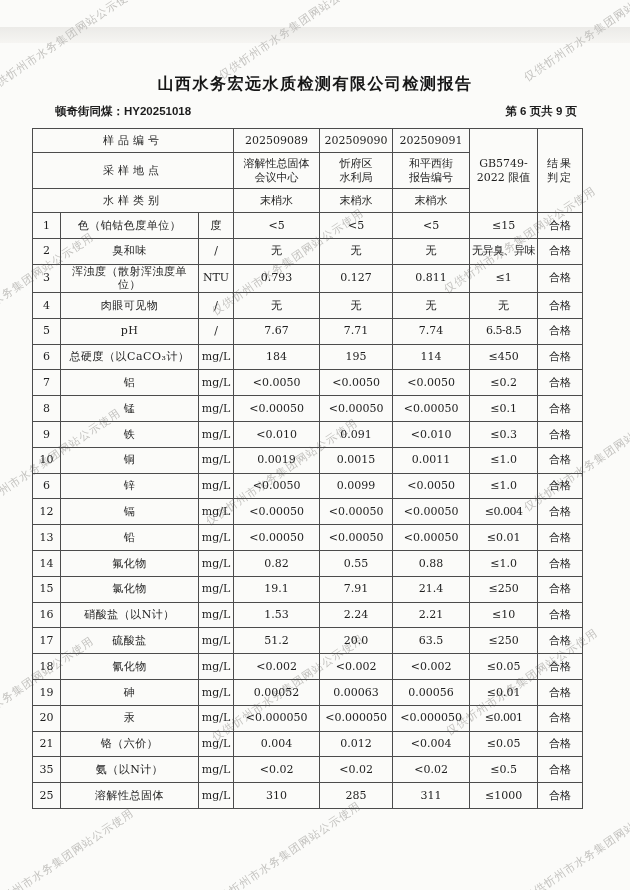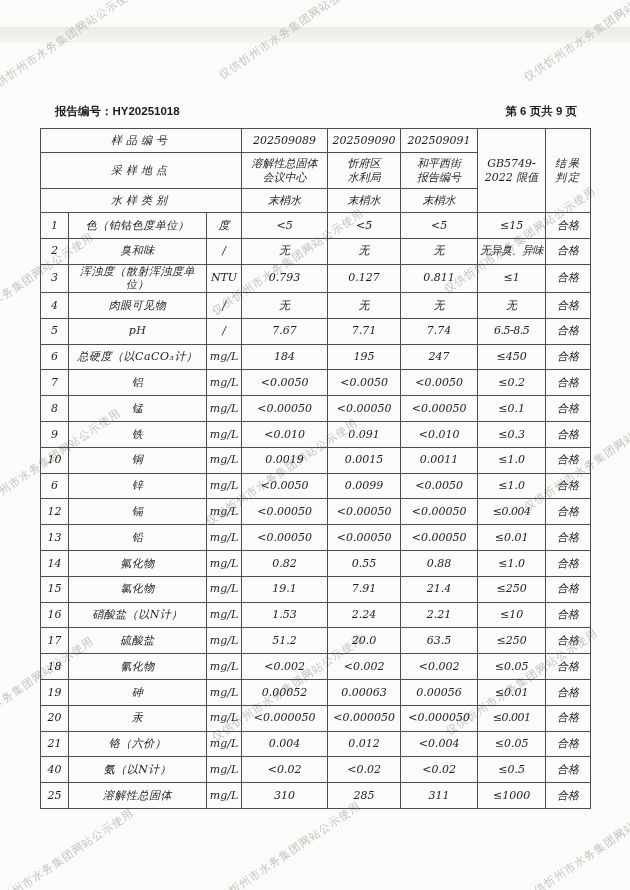--- a/index.html
+++ b/index.html
@@ -45,25 +45,24 @@
     left: 55px; right: 53px; top: 104px;
     display: flex;
     justify-content: space-between;
     font-family: "Liberation Sans", sans-serif;
     font-weight: 700;
     font-size: 11.5px;
     color: #1c1c1c;
   }
   table.report {
     position: absolute;
-    left: 40px; top: 128px;
+    left: 32px; top: 128px;
     width: 550px;
     border-collapse: collapse;
     table-layout: fixed;
-    font-style: italic;
   }
   table.report td {
     border: 1px solid #4c4c4c;
     text-align: center;
     vertical-align: middle;
     font-size: 11px;
     padding: 0 2px;
     overflow: hidden;
     line-height: 1.25;
   }
@@ -96,23 +95,24 @@
       <div class="watermark" style="left: 282px; top: 472px;">仅供忻州市水务集团网站公示使用</div>
       <div class="watermark" style="left: 600px; top: 458px;">仅供忻州市水务集团网站公示使用</div>
       <div class="watermark" style="left: 18px; top: 690px;">仅供忻州市水务集团网站公示使用</div>
       <div class="watermark" style="left: 288px; top: 688px;">仅供忻州市水务集团网站公示使用</div>
       <div class="watermark" style="left: 522px; top: 682px;">仅供忻州市水务集团网站公示使用</div>
       <div class="watermark" style="left: 58px; top: 862px;">仅供忻州市水务集团网站公示使用</div>
       <div class="watermark" style="left: 285px; top: 855px;">仅供忻州市水务集团网站公示使用</div>
       <div class="watermark" style="left: 600px; top: 848px;">仅供忻州市水务集团网站公示使用</div>
     </div>
 
+  <div class="doc-title">山西水务宏远水质检测有限公司检测报告</div>
 
   <div class="meta-row">
-    <span>报告编号：HY20251018</span>
+    <span>顿奇街同煤：HY20251018</span>
     <span>第 6 页共 9 页</span>
   </div>
 
   <table class="report">
     <colgroup>
       <col style="width:28px">
         <col style="width:138px">
         <col style="width:35px">
       <col style="width:86px">
         <col style="width:73px">
@@ -205,21 +205,21 @@
     <td>7.74</td>
     <td class="small-limit">6.5-8.5</td>
     <td>合格</td>
   </tr>
         <tr class="drow">
     <td>6</td>
     <td class="name-cell">总硬度（以CaCO₃计）</td>
     <td>mg/L</td>
     <td>184</td>
     <td>195</td>
-    <td>247</td>
+    <td>114</td>
     <td>≤450</td>
     <td>合格</td>
   </tr>
         <tr class="drow">
     <td>7</td>
     <td class="name-cell">铝</td>
     <td>mg/L</td>
     <td>&lt;0.0050</td>
     <td>&lt;0.0050</td>
     <td>&lt;0.0050</td>
@@ -360,21 +360,21 @@
     <td>21</td>
     <td class="name-cell">铬（六价）</td>
     <td>mg/L</td>
     <td>0.004</td>
     <td>0.012</td>
     <td>&lt;0.004</td>
     <td>≤0.05</td>
     <td>合格</td>
   </tr>
         <tr class="drow">
-    <td>40</td>
+    <td>35</td>
     <td class="name-cell">氨（以N计）</td>
     <td>mg/L</td>
     <td>&lt;0.02</td>
     <td>&lt;0.02</td>
     <td>&lt;0.02</td>
     <td>≤0.5</td>
     <td>合格</td>
   </tr>
         <tr class="drow">
     <td>25</td>

